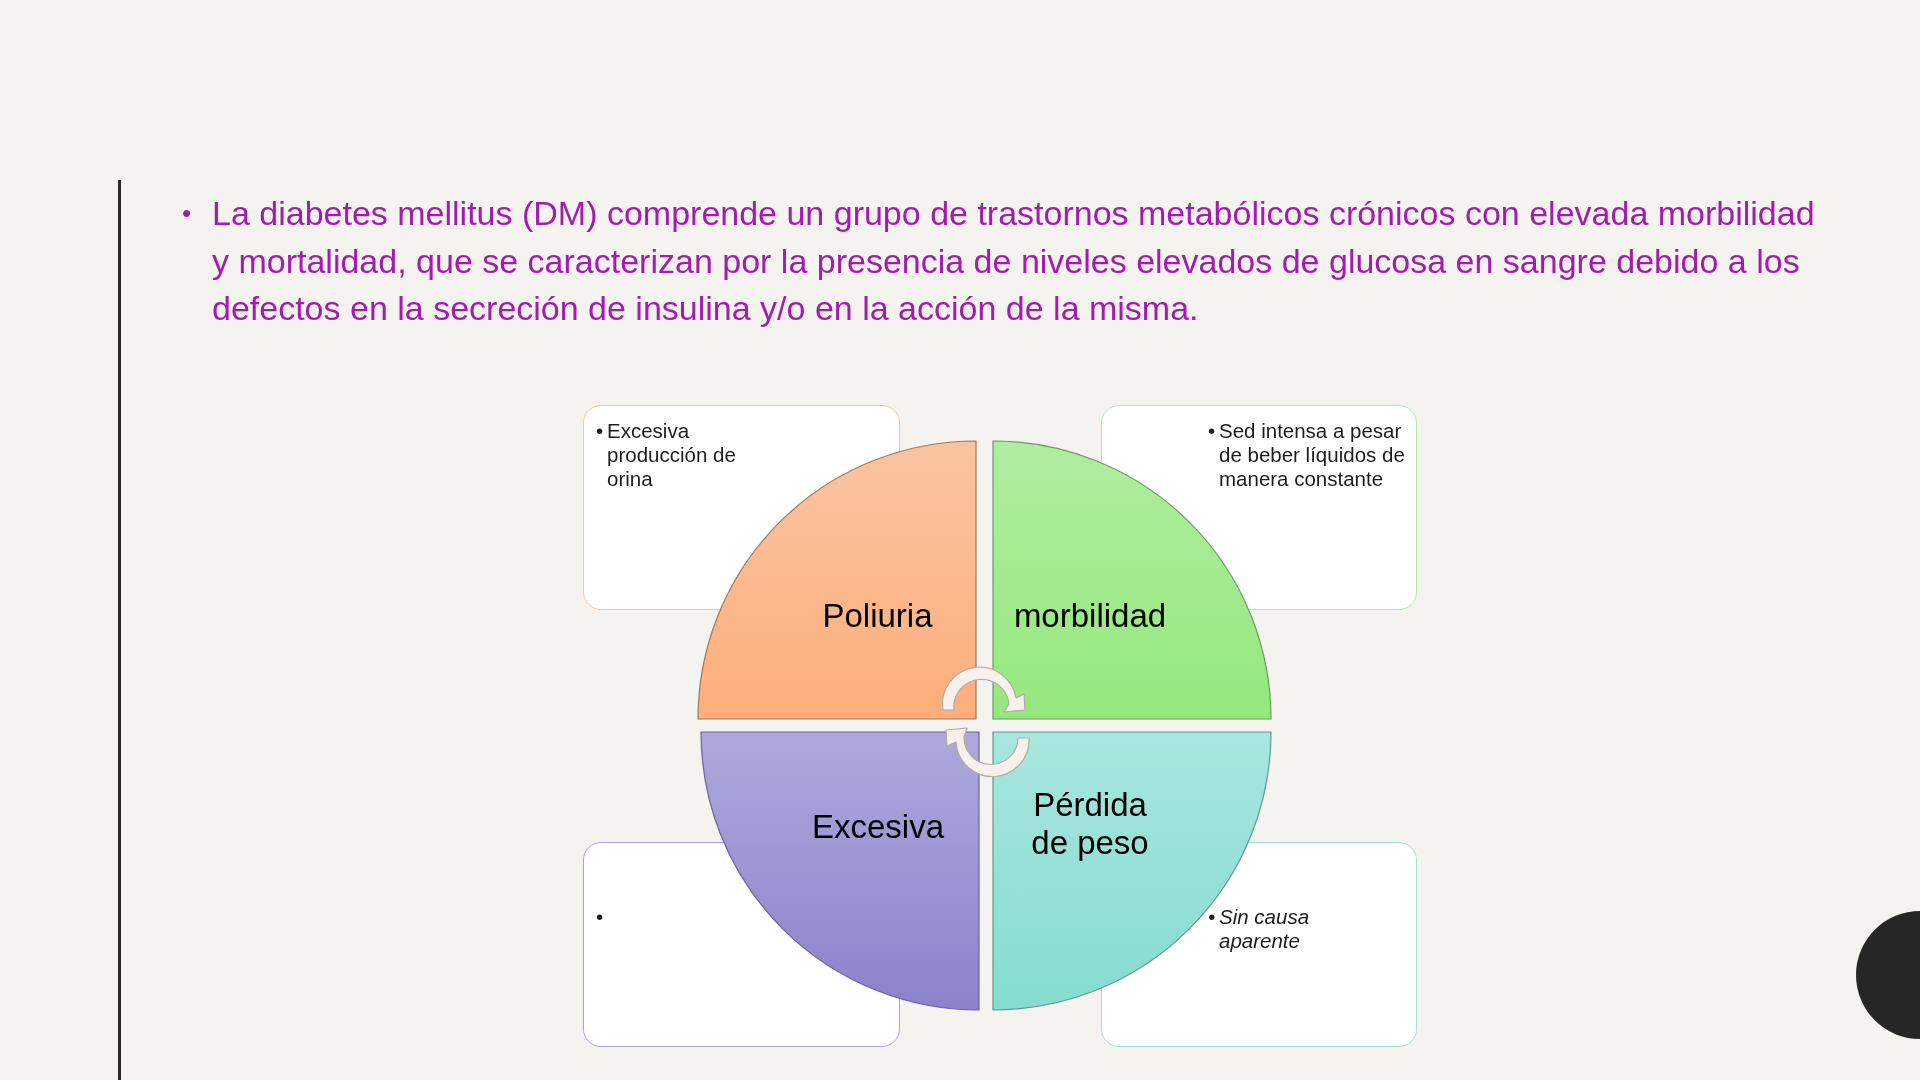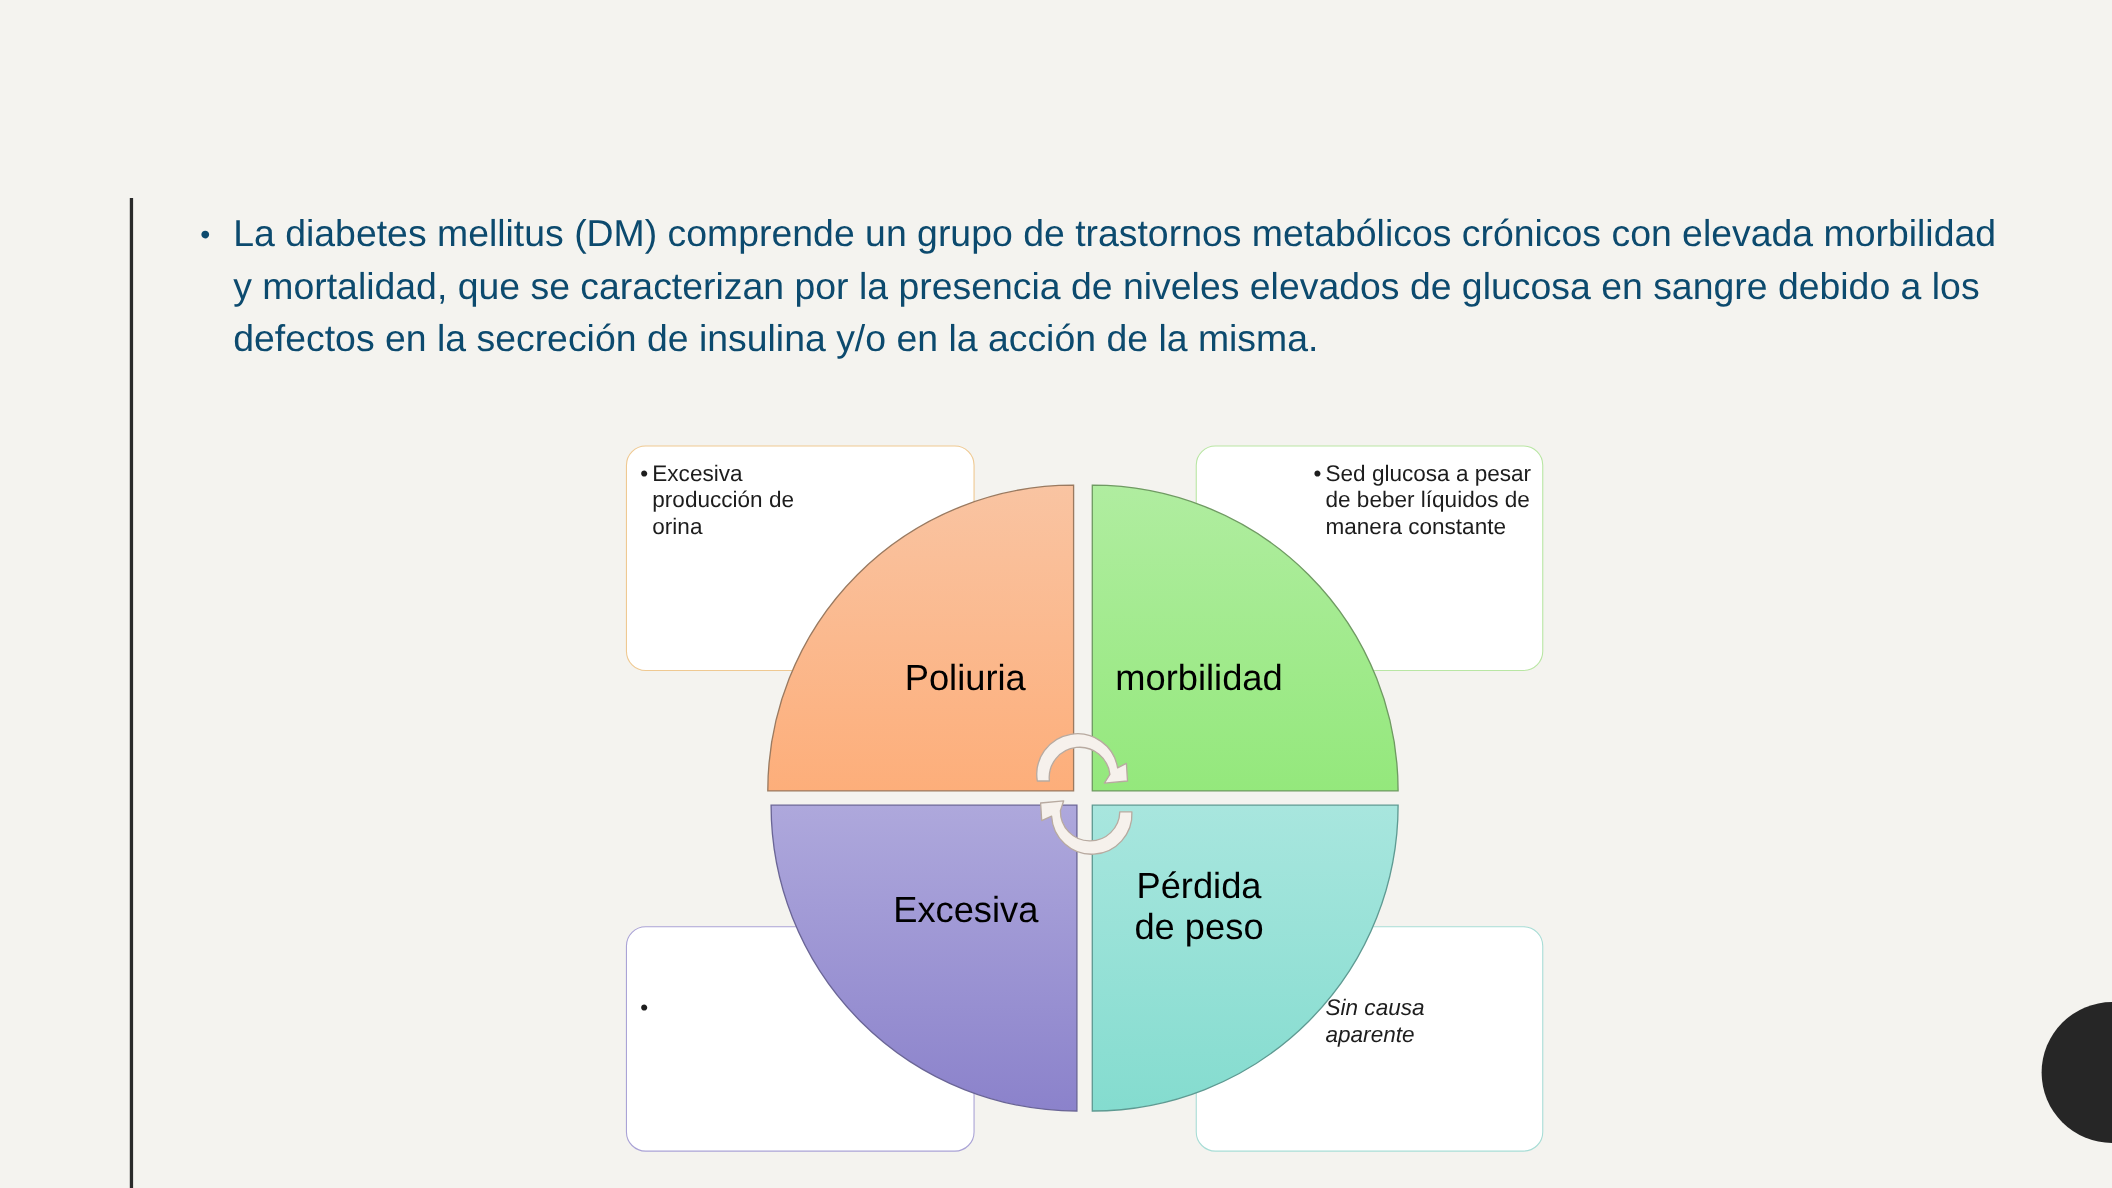--- a/index.html
+++ b/index.html
@@ -9,31 +9,31 @@
     font-family: "Liberation Sans", "DejaVu Sans", sans-serif;
     color: #2b2b2b;
   }
   .accent-bar {
     position: absolute; left: 118px; top: 180px; width: 3px; height: 900px;
     background: #2a2a2a;
   }
   .bullets {
     position: absolute; left: 180px; top: 190px; width: 1640px;
     margin: 0; padding: 0; list-style: none;
-    font-size: 34px; line-height: 47.5px; color: #0c4a6e;
+    font-size: 34px; line-height: 47.5px; color: #a21caf;
   }
   .bullets li { position: relative; padding-left: 32px; margin-bottom: 15px; }
   .bullets li .dot {
     position: absolute; left: 2px; top: 0; font-size: 26px;
   }
   .dot-glyph::before { content: "\2022"; }
 
   .textbox {
     position: absolute; background: #ffffff; border-radius: 18px;
-    box-sizing: border-box; font-size: 20.5px; line-height: 24px; color: #1d1d1d;
+    box-sizing: border-box; font-size: 20.5px; line-height: 24px; color: #1d1d1d; margin-left: 14px;
   }
   .textbox .tb-item { position: absolute; }
   .textbox .tb-bullet { position: absolute; left: -11px; top: 0; }
 
   #tb-poliuria { left: 569px; top: 405px; width: 317px; height: 205px; border: 1.5px solid #efc992; }
   #tb-poliuria .tb-item { left: 23px; top: 13px; width: 180px; }
   #tb-polidipsia { left: 1087px; top: 405px; width: 316px; height: 205px; border: 1.5px solid #b9e6a4; }
   #tb-polidipsia .tb-item { left: 117px; top: 13px; width: 190px; }
   #tb-polifagia { left: 569px; top: 842px; width: 317px; height: 205px; border: 1.5px solid #aaa3d6; }
   #tb-polifagia .tb-item { left: 23px; top: 62px; width: 200px; }
@@ -63,21 +63,21 @@
   <li>
     <span class="dot dot-glyph"></span>
     <span>La diabetes mellitus (DM) comprende un grupo de trastornos metabólicos crónicos con elevada morbilidad y mortalidad, que se caracterizan por la presencia de niveles elevados de glucosa en sangre debido a los defectos en la secreción de insulina y/o en la acción de la misma.</span>
   </li>
 </ul>
 
 <div class="textbox" id="tb-poliuria">
   <div class="tb-item"><span class="tb-bullet dot-glyph"></span><span>Excesiva producción de orina</span></div>
 </div>
 <div class="textbox" id="tb-polidipsia">
-  <div class="tb-item"><span class="tb-bullet dot-glyph"></span><span>Sed glucosa a pesar de beber líquidos de manera constante</span></div>
+  <div class="tb-item"><span class="tb-bullet dot-glyph"></span><span>Sed intensa a pesar de beber líquidos de manera constante</span></div>
 </div>
 <div class="textbox" id="tb-polifagia">
   <div class="tb-item"><span class="tb-bullet dot-glyph"></span></div>
 </div>
 <div class="textbox" id="tb-perdida">
   <div class="tb-item"><span class="tb-bullet dot-glyph"></span><span>Sin causa aparente</span></div>
 </div>
 
 <svg class="diagram-svg" viewBox="0 0 1920 1080">
   <defs>

